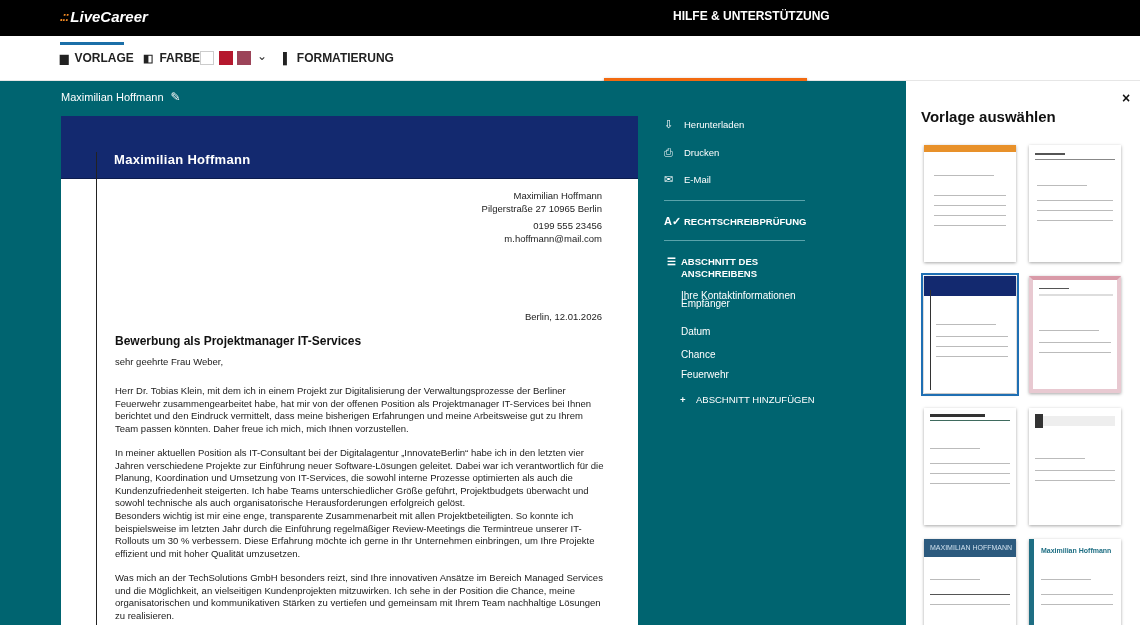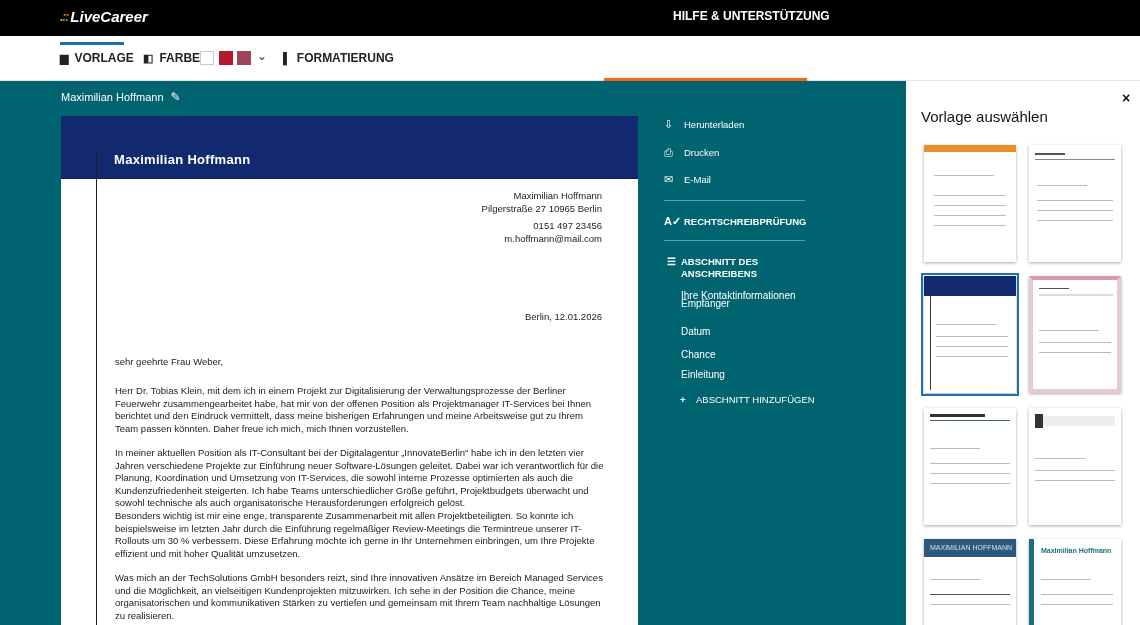--- a/index.html
+++ b/index.html
@@ -27,21 +27,21 @@
 .subject{position:absolute;left:54px;top:218px;font-size:12px;font-weight:bold;color:#111}
 .side-item{position:absolute;left:664px;display:flex;align-items:center;color:#fff;font-size:9.5px}
 .side-item .ic{width:20px;font-size:11px}
 .divider{position:absolute;left:664px;width:141px;height:1px;background:#5aa3ab}
 .sec-title{position:absolute;left:667px;top:256px;color:#fff;font-weight:bold;font-size:9.5px;line-height:12px;display:flex}
 .sec-title .ic{width:14px;font-size:10px}
 .sec-item{position:absolute;left:681px;color:#fff;font-size:10px}
 .add{position:absolute;left:680px;top:394px;color:#fff;font-size:9.5px;display:flex}
 .add .plus{width:16px;font-weight:bold}
 .panel{position:absolute;left:906px;top:81px;width:234px;height:544px;background:#fff}
-.panel-title{position:absolute;left:15px;top:27px;font-size:15px;font-weight:normal;color:#111}
+.panel-title{position:absolute;left:15px;top:27px;font-size:15px;font-weight:bold;color:#111}
 .close{position:absolute;left:216px;top:9px;font-size:14px;font-weight:bold;color:#111}
 .thumb{position:absolute;width:92px;height:117px;background:#fff;box-shadow:0 1px 3px rgba(0,0,0,.35);overflow:hidden}
 .thumb.sel{outline:2px solid #1f6fb3;outline-offset:1px}
 .tl{position:absolute;height:1px;background:#bbb}
 </style>
 </head>
 <body>
 
 <div class="topbar">
   <div class="logo">
@@ -78,24 +78,25 @@
       <span class="pen">✎</span>
     </div>
 
   <div class="paper">
     <div class="paper-head"></div>
     <div class="paper-name">Maximilian Hoffmann</div>
     <div class="vline"></div>
     <div class="p-text right" style="top:74px">
       <div>Maximilian Hoffmann</div>
       <div>Pilgerstraße 27 10965 Berlin</div>
-      <div style="margin-top:5px">0151 497 23456</div>
+      <div style="margin-top:5px">0199 555 23456</div>
       <div>m.hoffmann@mail.com</div>
     </div>
     <div class="p-text right" style="top:195px">Berlin, 12.01.2026</div>
+    <div class="subject">Bewerbung als Projektmanager IT-Services</div>
     <div class="p-text" style="left:54px;top:240px">sehr geehrte Frau Weber,</div>
     <div class="p-text" style="left:54px;top:269px;width:490px">Herr Dr. Tobias Klein, mit dem ich in einem Projekt zur Digitalisierung der Verwaltungsprozesse der Berliner Feuerwehr zusammengearbeitet habe, hat mir von der offenen Position als Projektmanager IT-Services bei Ihnen berichtet und den Eindruck vermittelt, dass meine bisherigen Erfahrungen und meine Arbeitsweise gut zu Ihrem Team passen könnten. Daher freue ich mich, mich Ihnen vorzustellen.</div>
     <div class="p-text" style="left:54px;top:331px;width:490px">In meiner aktuellen Position als IT-Consultant bei der Digitalagentur „InnovateBerlin“ habe ich in den letzten vier Jahren verschiedene Projekte zur Einführung neuer Software-Lösungen geleitet. Dabei war ich verantwortlich für die Planung, Koordination und Umsetzung von IT-Services, die sowohl interne Prozesse optimierten als auch die Kundenzufriedenheit steigerten. Ich habe Teams unterschiedlicher Größe geführt, Projektbudgets überwacht und sowohl technische als auch organisatorische Herausforderungen erfolgreich gelöst.</div>
     <div class="p-text" style="left:54px;top:394px;width:490px">Besonders wichtig ist mir eine enge, transparente Zusammenarbeit mit allen Projektbeteiligten. So konnte ich beispielsweise im letzten Jahr durch die Einführung regelmäßiger Review-Meetings die Termintreue unserer IT-Rollouts um 30 % verbessern. Diese Erfahrung möchte ich gerne in Ihr Unternehmen einbringen, um Ihre Projekte effizient und mit hoher Qualität umzusetzen.</div>
     <div class="p-text" style="left:54px;top:456px;width:490px">Was mich an der TechSolutions GmbH besonders reizt, sind Ihre innovativen Ansätze im Bereich Managed Services und die Möglichkeit, an vielseitigen Kundenprojekten mitzuwirken. Ich sehe in der Position die Chance, meine organisatorischen und kommunikativen Stärken zu vertiefen und gemeinsam mit Ihrem Team nachhaltige Lösungen zu realisieren.</div>
   </div>
 </div>
 
 <div class="side-item" style="top:118px">
     <span class="ic">⇩</span>
@@ -116,21 +117,21 @@
   </div>
 <div class="divider" style="top:240px"></div>
 <div class="sec-title">
     <span class="ic">☰</span>
     <span><span>ABSCHNITT DES</span><br><span>ANSCHREIBENS</span></span>
   </div>
 <div class="sec-item" style="top:290px">Ihre Kontaktinformationen</div>
 <div class="sec-item" style="top:298px">Empfänger</div>
 <div class="sec-item" style="top:326px">Datum</div>
 <div class="sec-item" style="top:349px">Chance</div>
-<div class="sec-item" style="top:369px">Einleitung</div>
+<div class="sec-item" style="top:369px">Feuerwehr</div>
 <div class="add">
     <span class="plus">+</span>
     <span>ABSCHNITT HINZUFÜGEN</span>
   </div>
 
 <div class="panel">
   <div class="close">×</div>
   <div class="panel-title">Vorlage auswählen</div>
 
   <div class="thumb" style="left:18px;top:64px">

